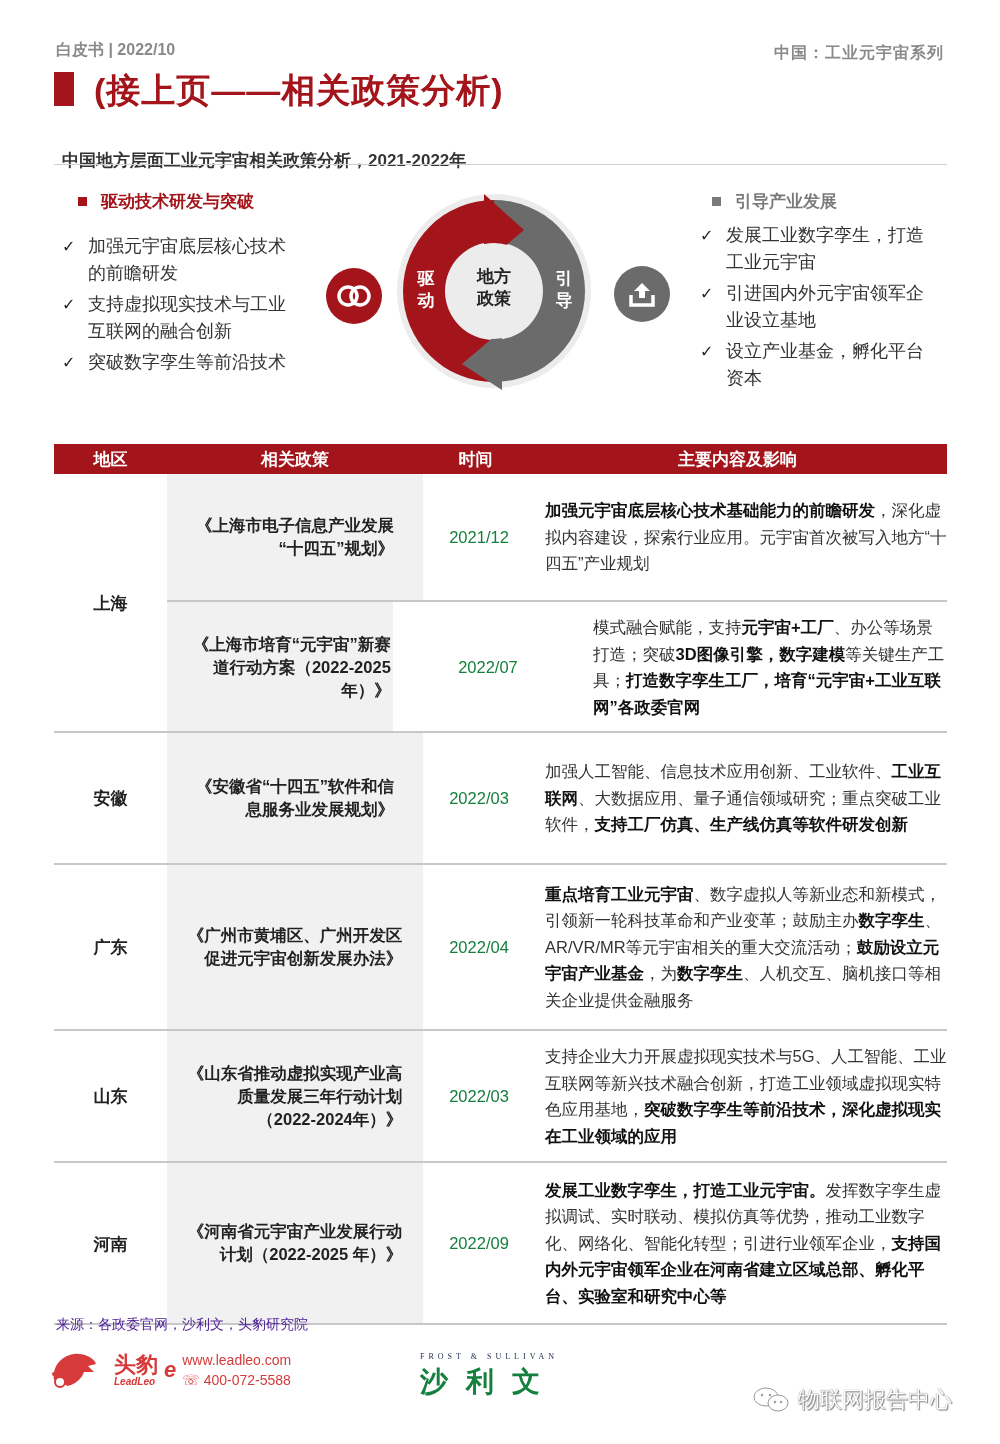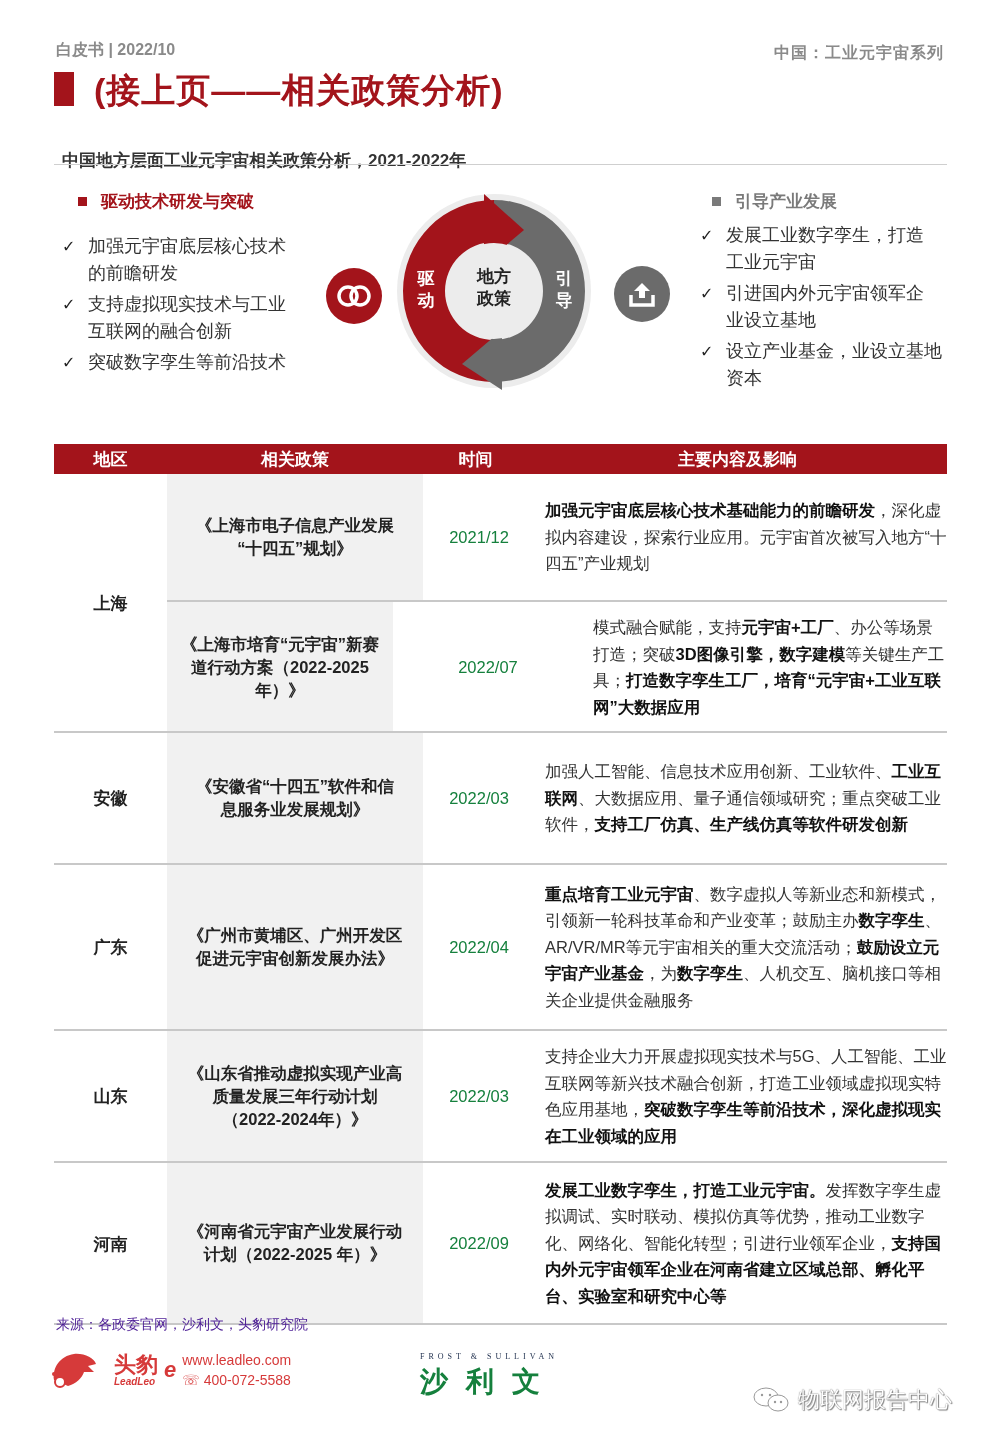--- a/index.html
+++ b/index.html
@@ -43,21 +43,21 @@
   .thead { display: flex; height: 30px; background: #a3141b; color: #fff; font-size: 17px; font-weight: bold; align-items: center; }
   .th { text-align: center; }
   .c1 { width: 113px; }
   .c2 { width: 256px; }
   .c3 { width: 105px; }
   .c4 { width: 419px; }
 
   .rows { position: relative; }
   .region-cell { position: absolute; left: 0; width: 113px; display: flex; align-items: center; justify-content: center; font-size: 17px; font-weight: bold; color: #222; }
   .row { position: absolute; left: 113px; width: 780px; display: flex; }
-  .row .pol { width: 256px; background: #f1f1f1; display: flex; align-items: center; justify-content: center; font-size: 16.5px; font-weight: bold; color: #222; text-align: center; line-height: 23px; padding: 0 2px; white-space: pre-line; }
+  .row .pol { width: 256px; background: #f1f1f1; display: flex; align-items: center; justify-content: center; font-size: 16.5px; font-weight: bold; color: #222; text-align: right; line-height: 23px; padding: 0 2px; white-space: pre-line; }
   .row .date { width: 105px; display: flex; align-items: center; justify-content: center; font-size: 16.5px; color: #15803d; padding-left: 7px; }
   .row .desc { width: 419px; padding-left: 17px; display: flex; align-items: center; font-size: 16.5px; color: #333; line-height: 26.5px; }
   .row .desc b { font-weight: bold; color: #111; }
   .hline { position: absolute; height: 2px; background: #c8c8c8; }
 
   .source { position: absolute; left: 56px; top: 1316px; font-size: 14px; color: #4c1d95; }
 
   .logo-ll { position: absolute; left: 50px; top: 1350px; display: flex; align-items: center; }
   .ll-name { color: #d63a3a; font-size: 22px; font-weight: bold; line-height: 22px; }
   .ll-sub { color: #d63a3a; font-size: 10px; font-style: italic; font-weight: bold; }
@@ -145,21 +145,21 @@
     <span class="txt">发展工业数字孪生，打造
 工业元宇宙</span>
   </div>
   <div class="item">
     <span class="tick">✓</span>
     <span class="txt">引进国内外元宇宙领军企
 业设立基地</span>
   </div>
   <div class="item">
     <span class="tick">✓</span>
-    <span class="txt">设立产业基金，业设立基地
+    <span class="txt">设立产业基金，孵化平台
 资本</span>
   </div>
 </div>
 
 <div class="tbl">
   <div class="thead">
     <div class="th c1">地区</div>
     <div class="th c2">相关政策</div>
     <div class="th c3">时间</div>
     <div class="th c4">主要内容及影响</div>
@@ -180,21 +180,21 @@
           <span><b>加强元宇宙底层核心技术基础能力的前瞻研发</b><span>，深化虚拟内容建设，探索行业应用。元宇宙首次被写入地方“十四五”产业规划</span></span>
         </div>
     </div>
     <div class="hline" style="left:113px; width:780px; top:126px;"></div>
 
     <div class="row" style="top:128px; height:130px;gap:45px;">
       <div class="pol">《上海市培育“元宇宙”新赛
 道行动方案（2022-2025年）》</div>
       <div class="date">2022/07</div>
       <div class="desc">
-          <span><span>模式融合赋能，支持</span><b>元宇宙+工厂</b><span>、办公等场景打造；突破</span><b>3D图像引擎，数字建模</b><span>等关键生产工具；</span><b>打造数字孪生工厂，培育“元宇宙+工业互联网”</b><b>大数据应用</b></span>
+          <span><span>模式融合赋能，支持</span><b>元宇宙+工厂</b><span>、办公等场景打造；突破</span><b>3D图像引擎，数字建模</b><span>等关键生产工具；</span><b>打造数字孪生工厂，培育“元宇宙+工业互联网”</b><b>各政委官网</b></span>
         </div>
     </div>
     <div class="hline" style="left:0; width:893px; top:257px;"></div>
 
     <div class="row" style="top:259px; height:130px;">
       <div class="pol">《安徽省“十四五”软件和信
 息服务业发展规划》</div>
       <div class="date">2022/03</div>
       <div class="desc">
           <span><span>加强人工智能、信息技术应用创新、工业软件、</span><b>工业互联网</b><span>、大数据应用、量子通信领域研究；重点突破工业软件，</span><b>支持工厂仿真、生产线仿真等软件研发创新</b></span>

